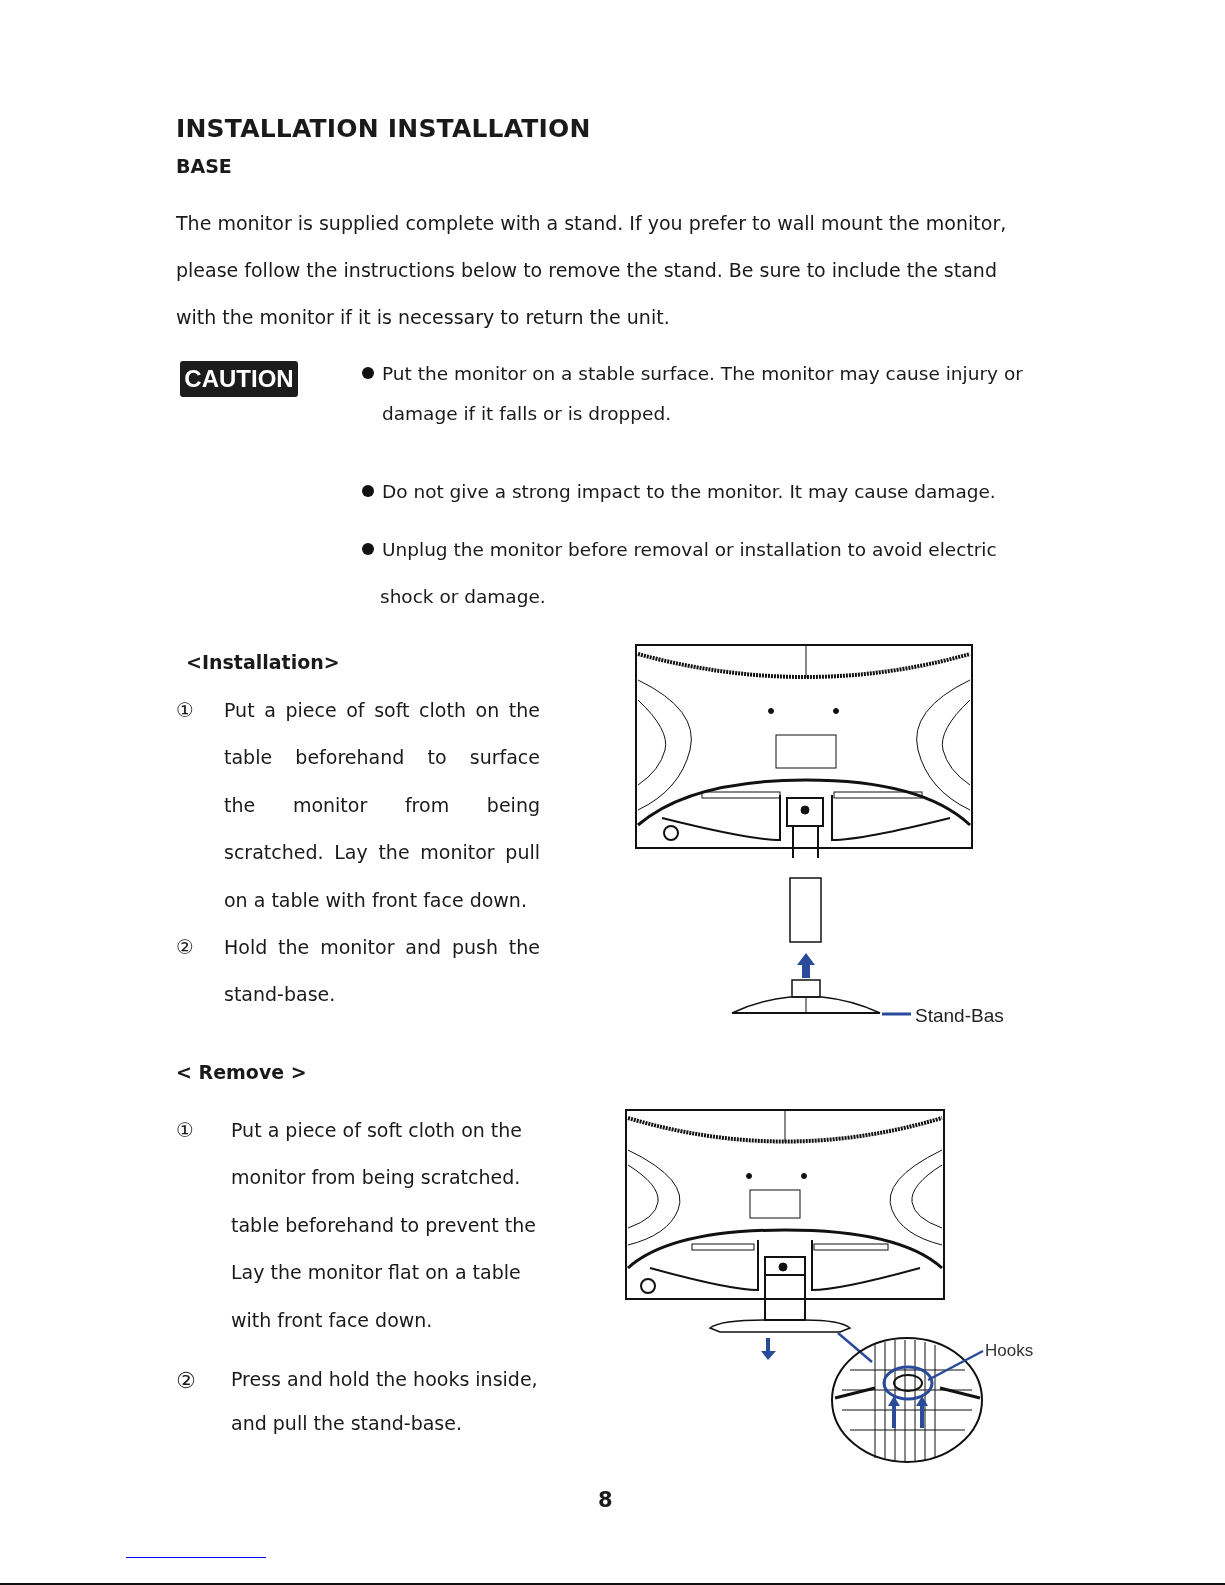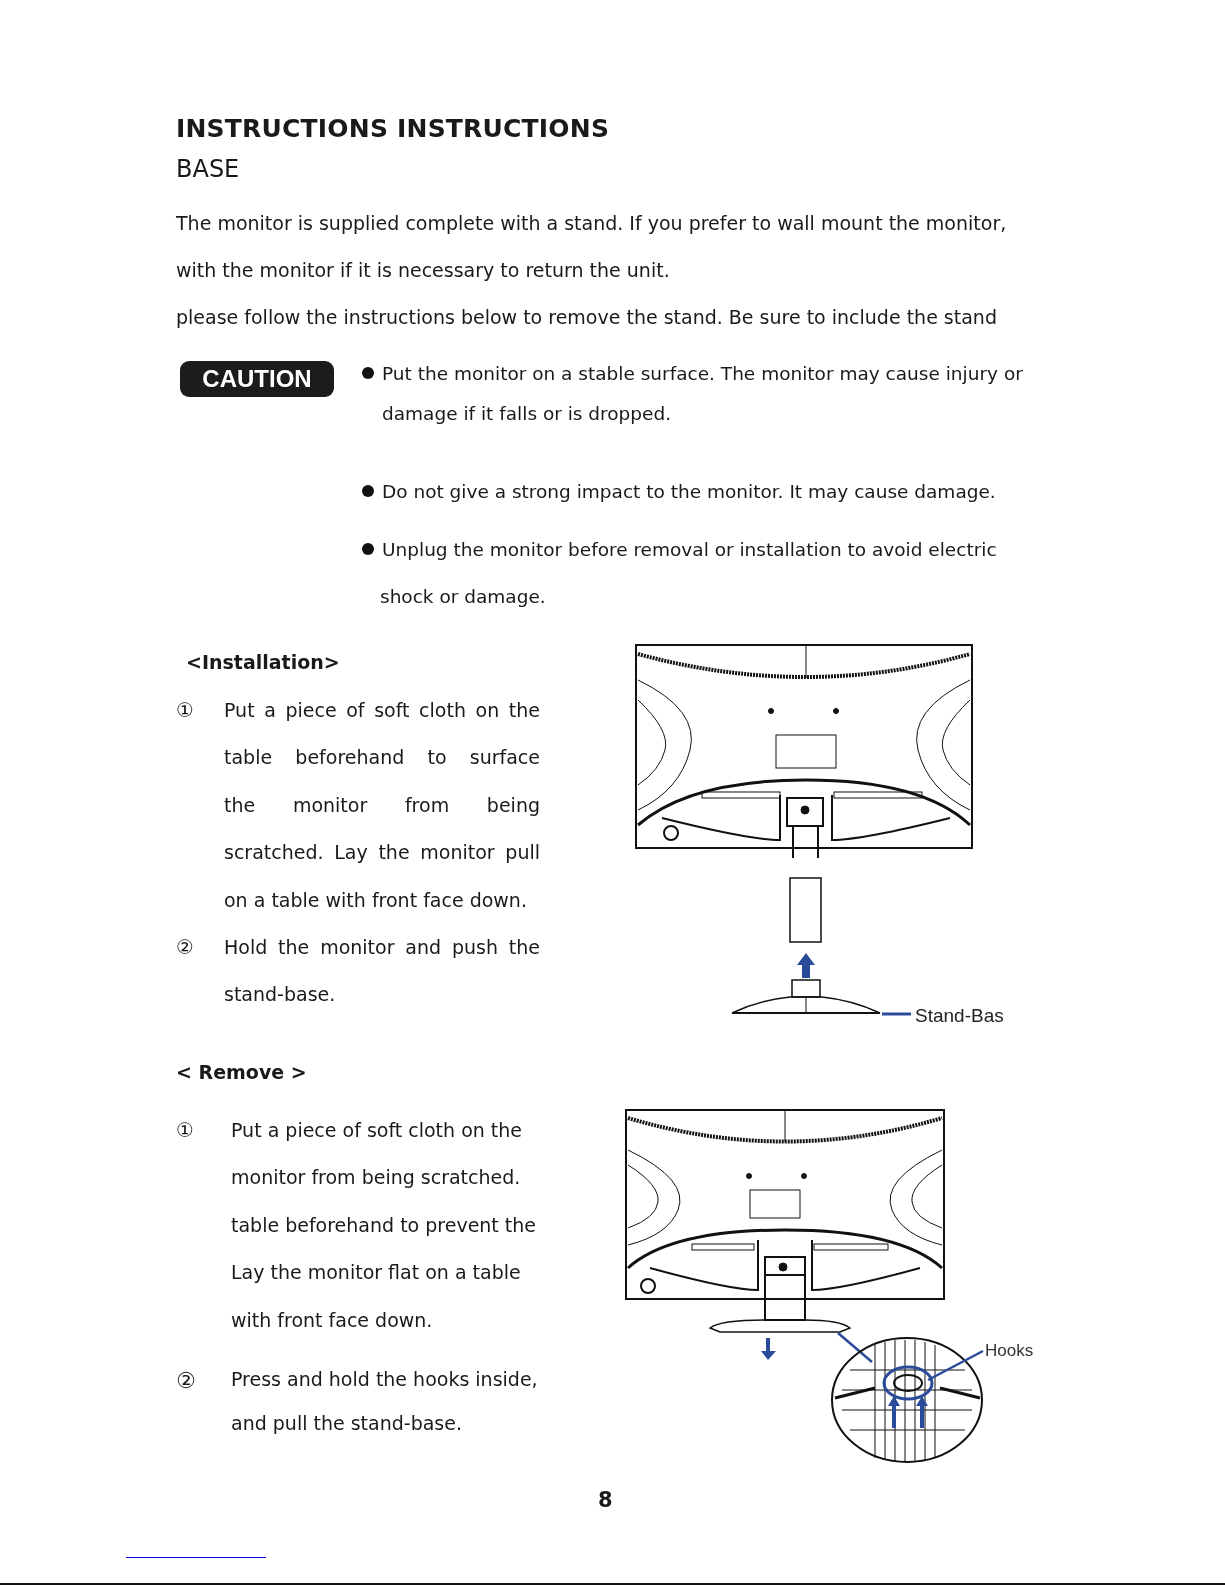--- a/index.html
+++ b/index.html
@@ -1,48 +1,48 @@
 <!DOCTYPE html>
 <html><head>
 <meta charset="utf-8">
 <style>
   html, body { margin:0; padding:0; background:#fff; }
   body { width:1225px; height:1585px; position:relative; overflow:hidden;
          font-family:"DejaVu Sans", sans-serif; color:#1a1a1a; }
   .abs { position:absolute; }
   .title { left:176px; top:114px; font-size:25px; font-weight:bold; letter-spacing:0.2px; }
-  .subtitle { left:176px; top:155px; font-size:24px; font-weight:normal; }
+  .subtitle { left:176px; top:155px; font-size:19px; font-weight:bold; }
   .intro { left:176px; top:200px; font-size:19px; line-height:47px; width:900px; }
-  .caution { left:180px; top:361px; width:154px; height:36px; background:#1c1c1c; color:#fff;
-             border-radius:9px; font-family:"Liberation Sans", sans-serif; font-weight:bold;
+  .caution { left:180px; top:361px; width:118px; height:36px; background:#1c1c1c; color:#fff;
+             border-radius:3px; font-family:"Liberation Sans", sans-serif; font-weight:bold;
              font-size:24px; text-align:center; line-height:36px; }
   .bullet { left:362px; font-size:18.5px; line-height:40px; }
   .bullet .dot { display:inline-block; width:12px; height:12px; border-radius:50%; background:#111;
                  margin-right:8px; vertical-align:1px; }
   .bullet .cont { padding-left:20px; display:block; }
   .sec-title { font-size:19px; font-weight:bold; }
   .step { font-size:19px; line-height:47.4px; }
   .num { position:absolute; font-size:20px; }
   .steptext { position:absolute; }
   .justify { text-align:justify; text-align-last:justify; }
   .pagenum { left:598px; top:1488px; font-size:21px; font-weight:bold; }
   .link-line { left:126px; top:1557px; width:140px; height:1px; background:#0000ee; }
   .bottom-line { left:0; top:1583px; width:1225px; height:2px; background:#111; }
   svg text { font-family:"Liberation Sans", sans-serif; }
 </style>
 </head>
 <body>
 
-<div class="abs title">INSTRUCTIONS INSTRUCTIONS</div>
+<div class="abs title">INSTALLATION INSTALLATION</div>
 <div class="abs subtitle">BASE</div>
 
 <div class="abs intro">
   <div>The monitor is supplied complete with a stand. If you prefer to wall mount the monitor,</div>
+  <div>please follow the instructions below to remove the stand. Be sure to include the stand</div>
   <div>with the monitor if it is necessary to return the unit.</div>
-  <div>please follow the instructions below to remove the stand. Be sure to include the stand</div>
 </div>
 
 <div class="abs caution">CAUTION</div>
 
 <div class="abs bullet" style="top:354px;">
   <span class="dot"></span><span>Put the monitor on a stable surface. The monitor may cause injury or</span>
   <span class="cont">damage if it falls or is dropped.</span>
 </div>
 <div class="abs bullet" style="top:472px;">
   <span class="dot"></span><span>Do not give a strong impact to the monitor. It may cause damage.</span>

